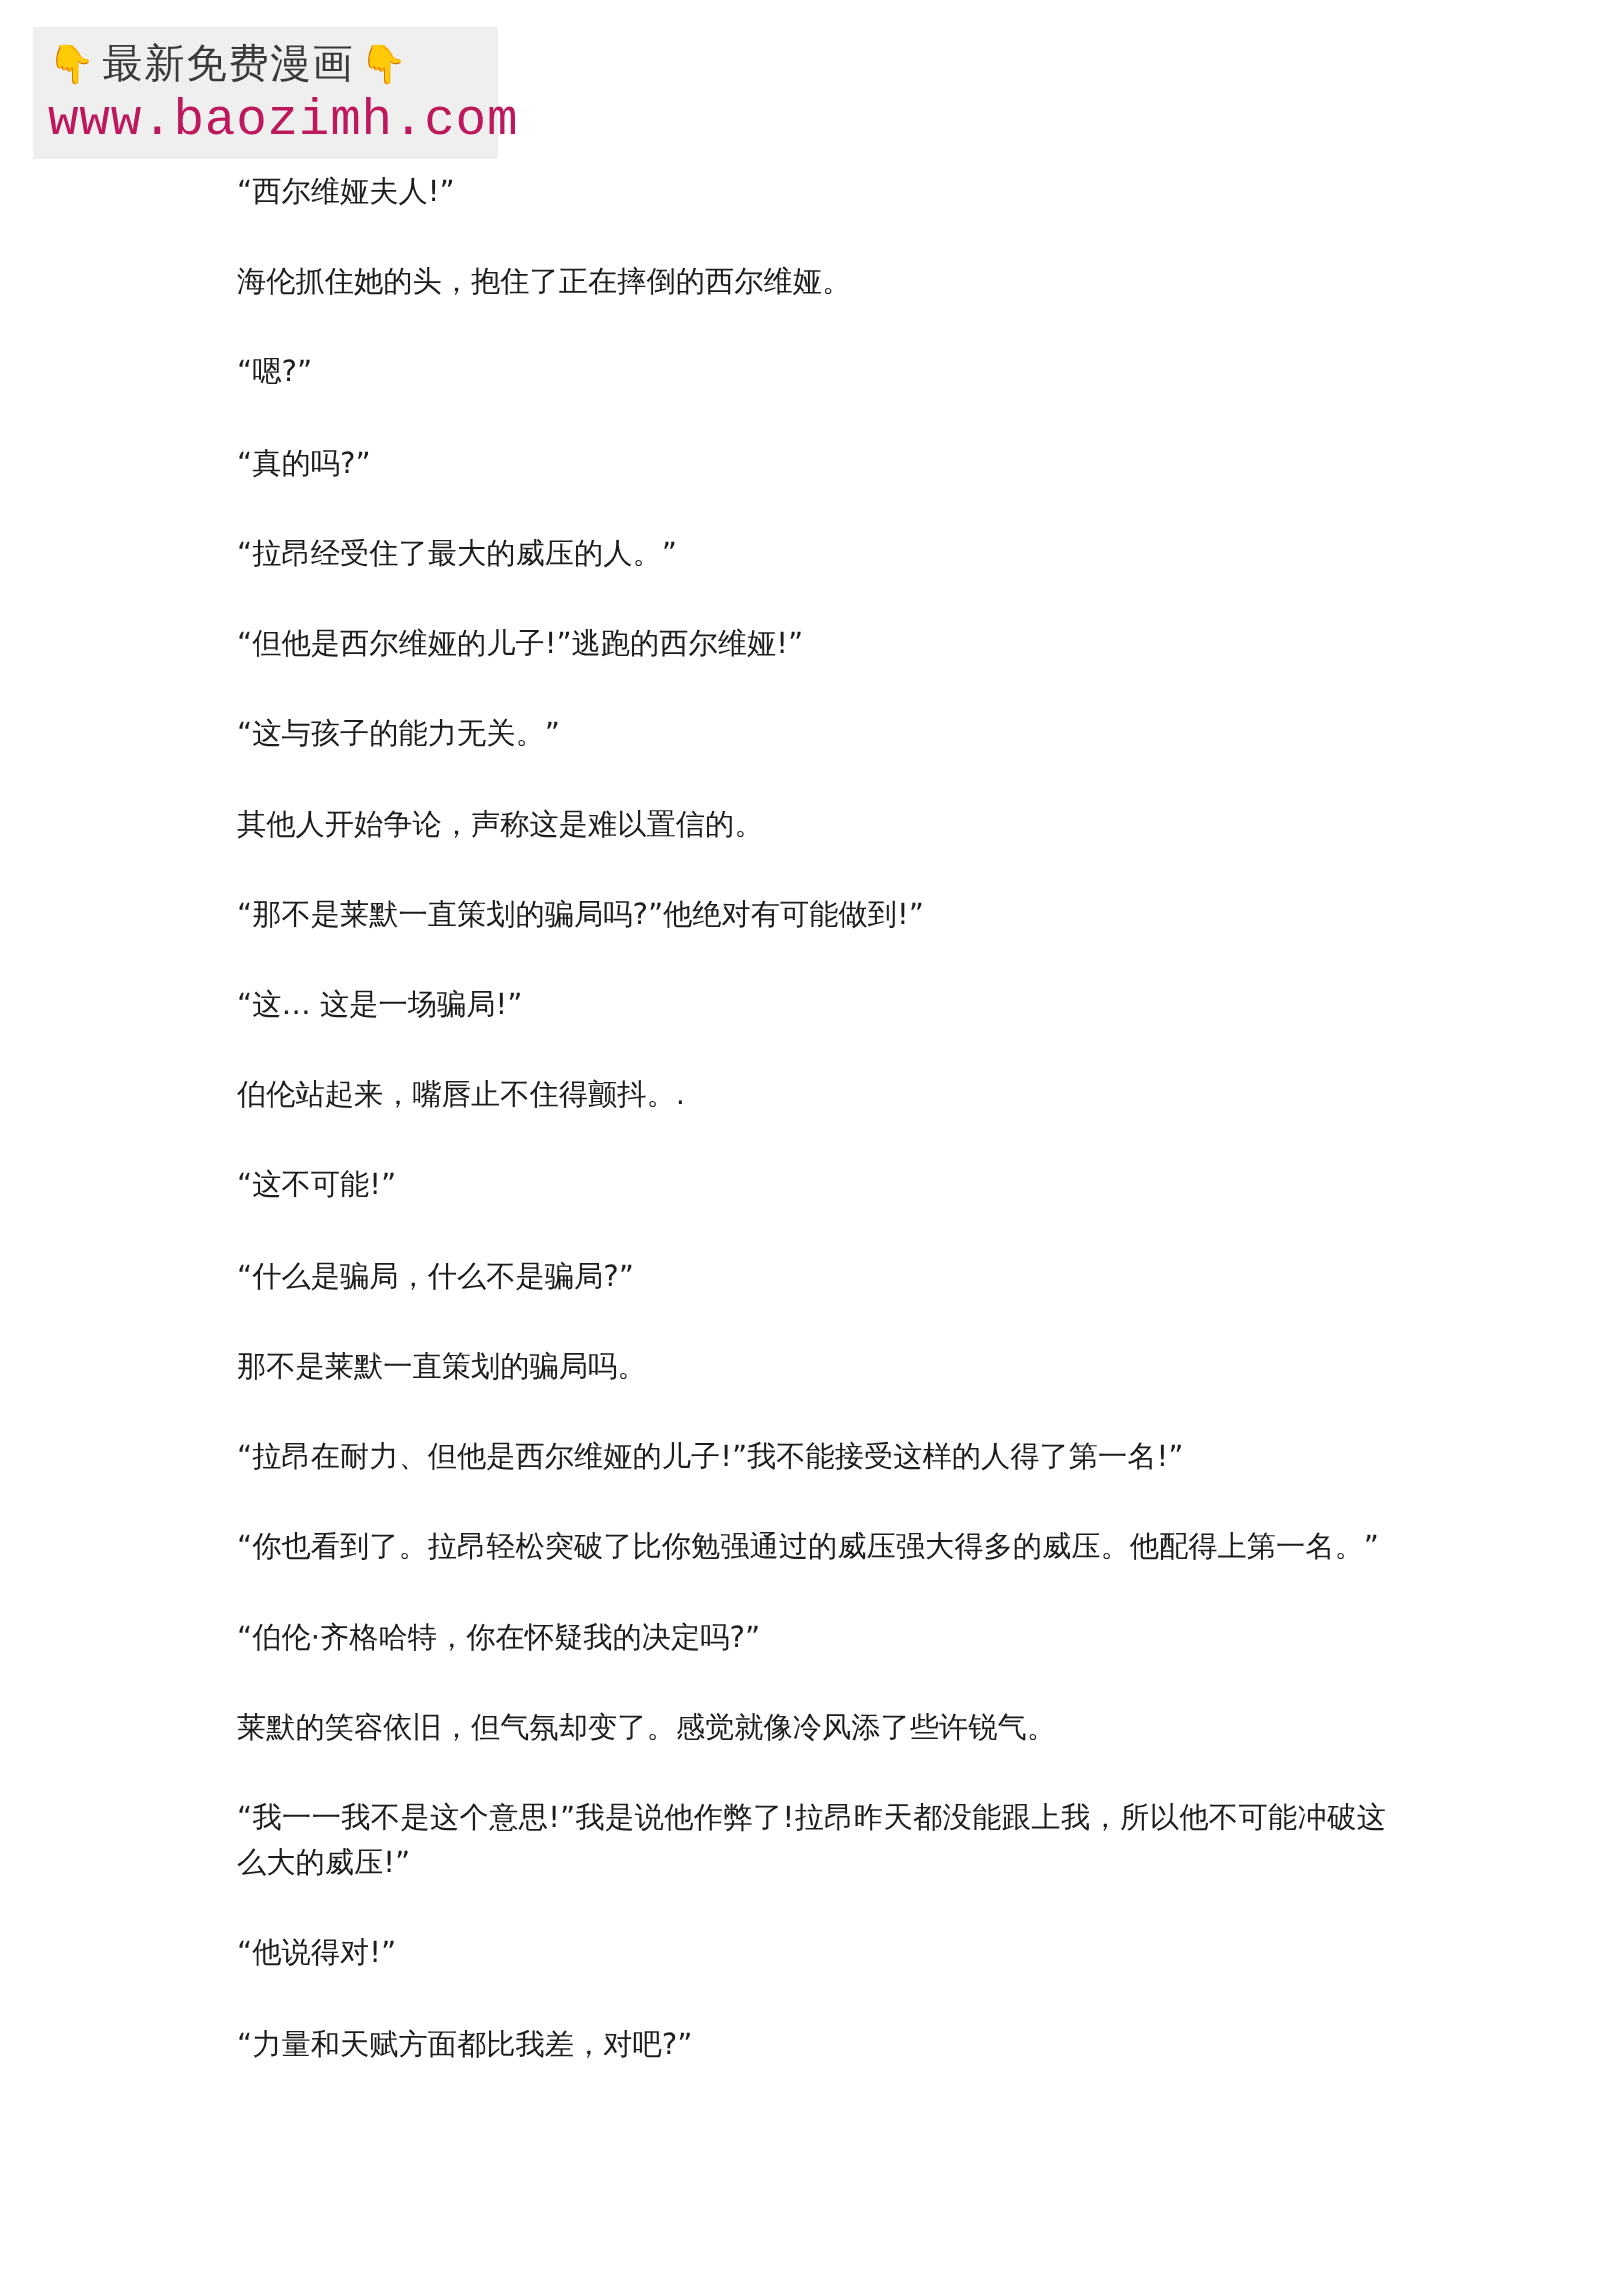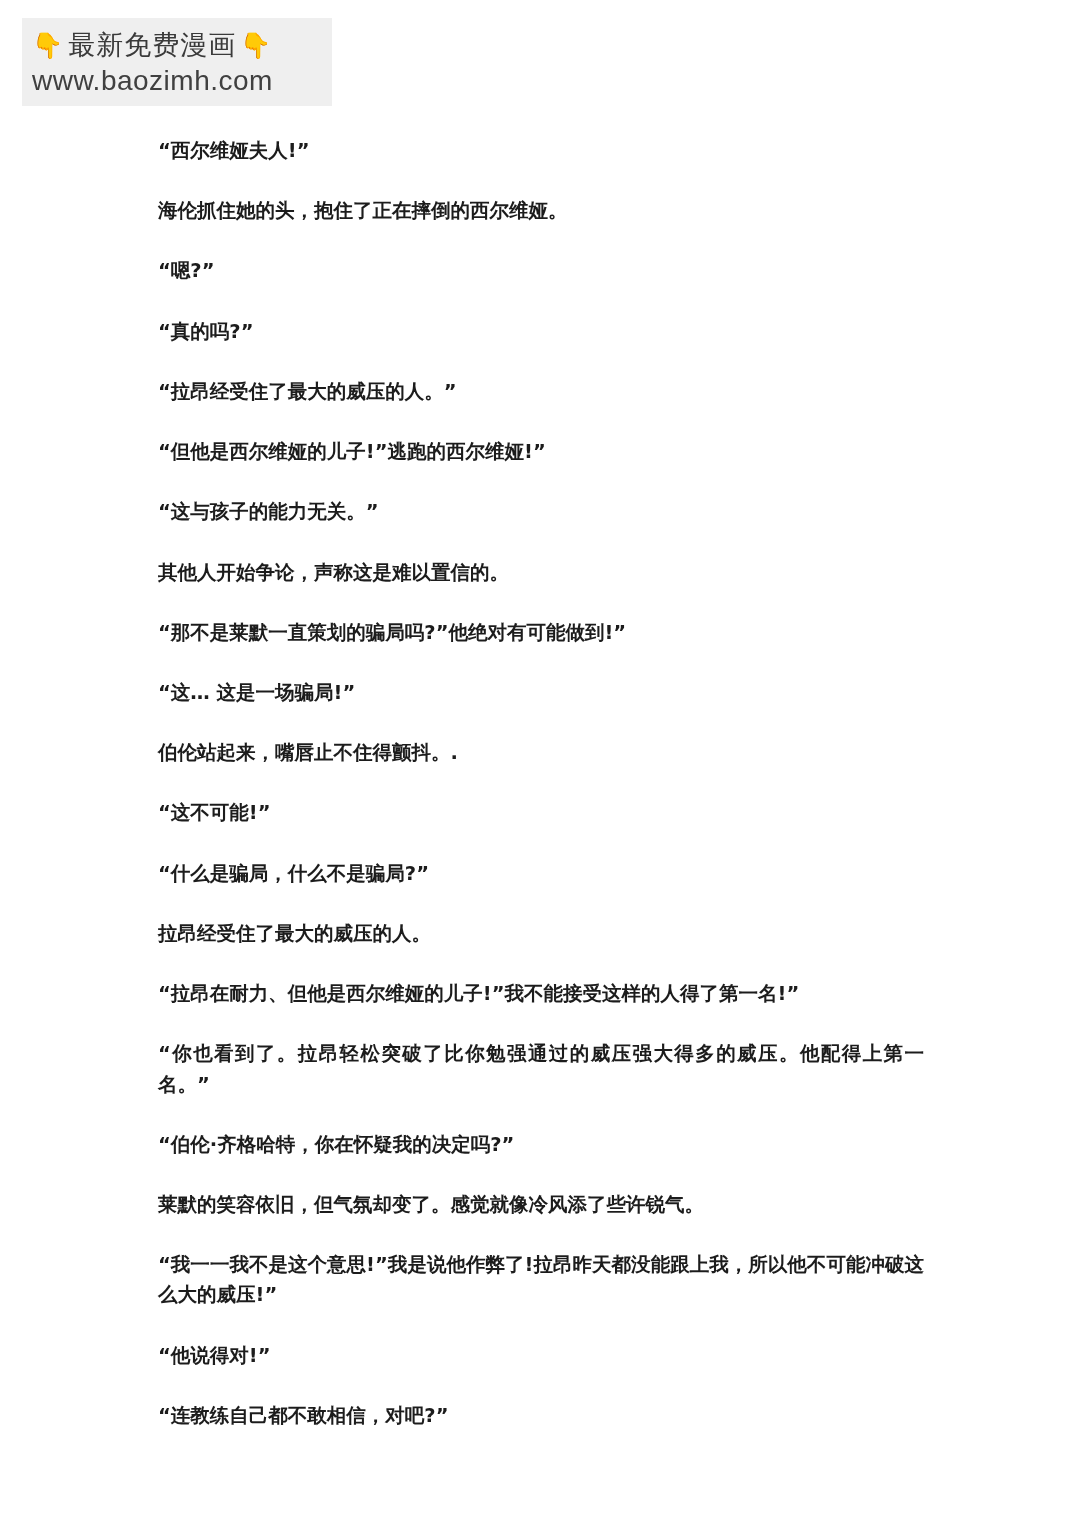--- a/index.html
+++ b/index.html
@@ -38,35 +38,34 @@
     display: flex;
     align-items: center;
     gap: 4px;
     font-family: "DejaVu Sans", sans-serif;
   }
   #watermark .wm-line1 .hand {
     font-size: 25px;
     filter: saturate(1.2);
   }
   #watermark .wm-line2 {
-    font-size: 28px;
-    color: #404040;
+    font-size: 34px;
+    color: #be185d;
     letter-spacing: 0.5px;
     white-space: nowrap;
     margin-top: 2px;
-    font-family: Liberation Sans, sans-serif;
+    font-family: Liberation Mono, monospace;
   }
 
   
   #novel-body {
     position: absolute;
     left: 158px;
-    top: 136px;
+    top: 113px;
     width: 766px;
-    font-weight: bold;
   }
   #novel-body p {
     margin: 0 0 30px 0;
     font-size: 19.5px;
     line-height: 1.55;
     color: #1c1c1c;
     font-family: "DejaVu Sans", sans-serif;
     text-align: justify;
   }
   #novel-body p.indent {
@@ -95,21 +94,21 @@
     <p class="indent">“真的吗?”</p>
     <p class="indent">“拉昂经受住了最大的威压的人。”</p>
     <p class="indent">“但他是西尔维娅的儿子!”逃跑的西尔维娅!”</p>
     <p class="indent">“这与孩子的能力无关。”</p>
     <p class="indent">其他人开始争论，声称这是难以置信的。</p>
     <p class="indent">“那不是莱默一直策划的骗局吗?”他绝对有可能做到!”</p>
     <p class="indent">“这… 这是一场骗局!”</p>
     <p class="indent">伯伦站起来，嘴唇止不住得颤抖。.</p>
     <p class="indent">“这不可能!”</p>
     <p class="indent">“什么是骗局，什么不是骗局?”</p>
-    <p class="indent">拉昂经受住了最大的威压的人。</p>
+    <p class="indent">那不是莱默一直策划的骗局吗。</p>
     <p class="indent">“拉昂在耐力、但他是西尔维娅的儿子!”我不能接受这样的人得了第一名!”</p>
     <p class="indent">“你也看到了。拉昂轻松突破了比你勉强通过的威压强大得多的威压。他配得上第一名。”</p>
     <p class="indent">“伯伦·齐格哈特，你在怀疑我的决定吗?”</p>
     <p class="indent">莱默的笑容依旧，但气氛却变了。感觉就像冷风添了些许锐气。</p>
     <p class="indent">“我一一我不是这个意思!”我是说他作弊了!拉昂昨天都没能跟上我，所以他不可能冲破这么大的威压!”</p>
     <p class="indent">“他说得对!”</p>
-    <p class="indent">“连教练自己都不敢相信，对吧?”</p>
+    <p class="indent">“力量和天赋方面都比我差，对吧?”</p>
   </div>
 
 </body></html>

